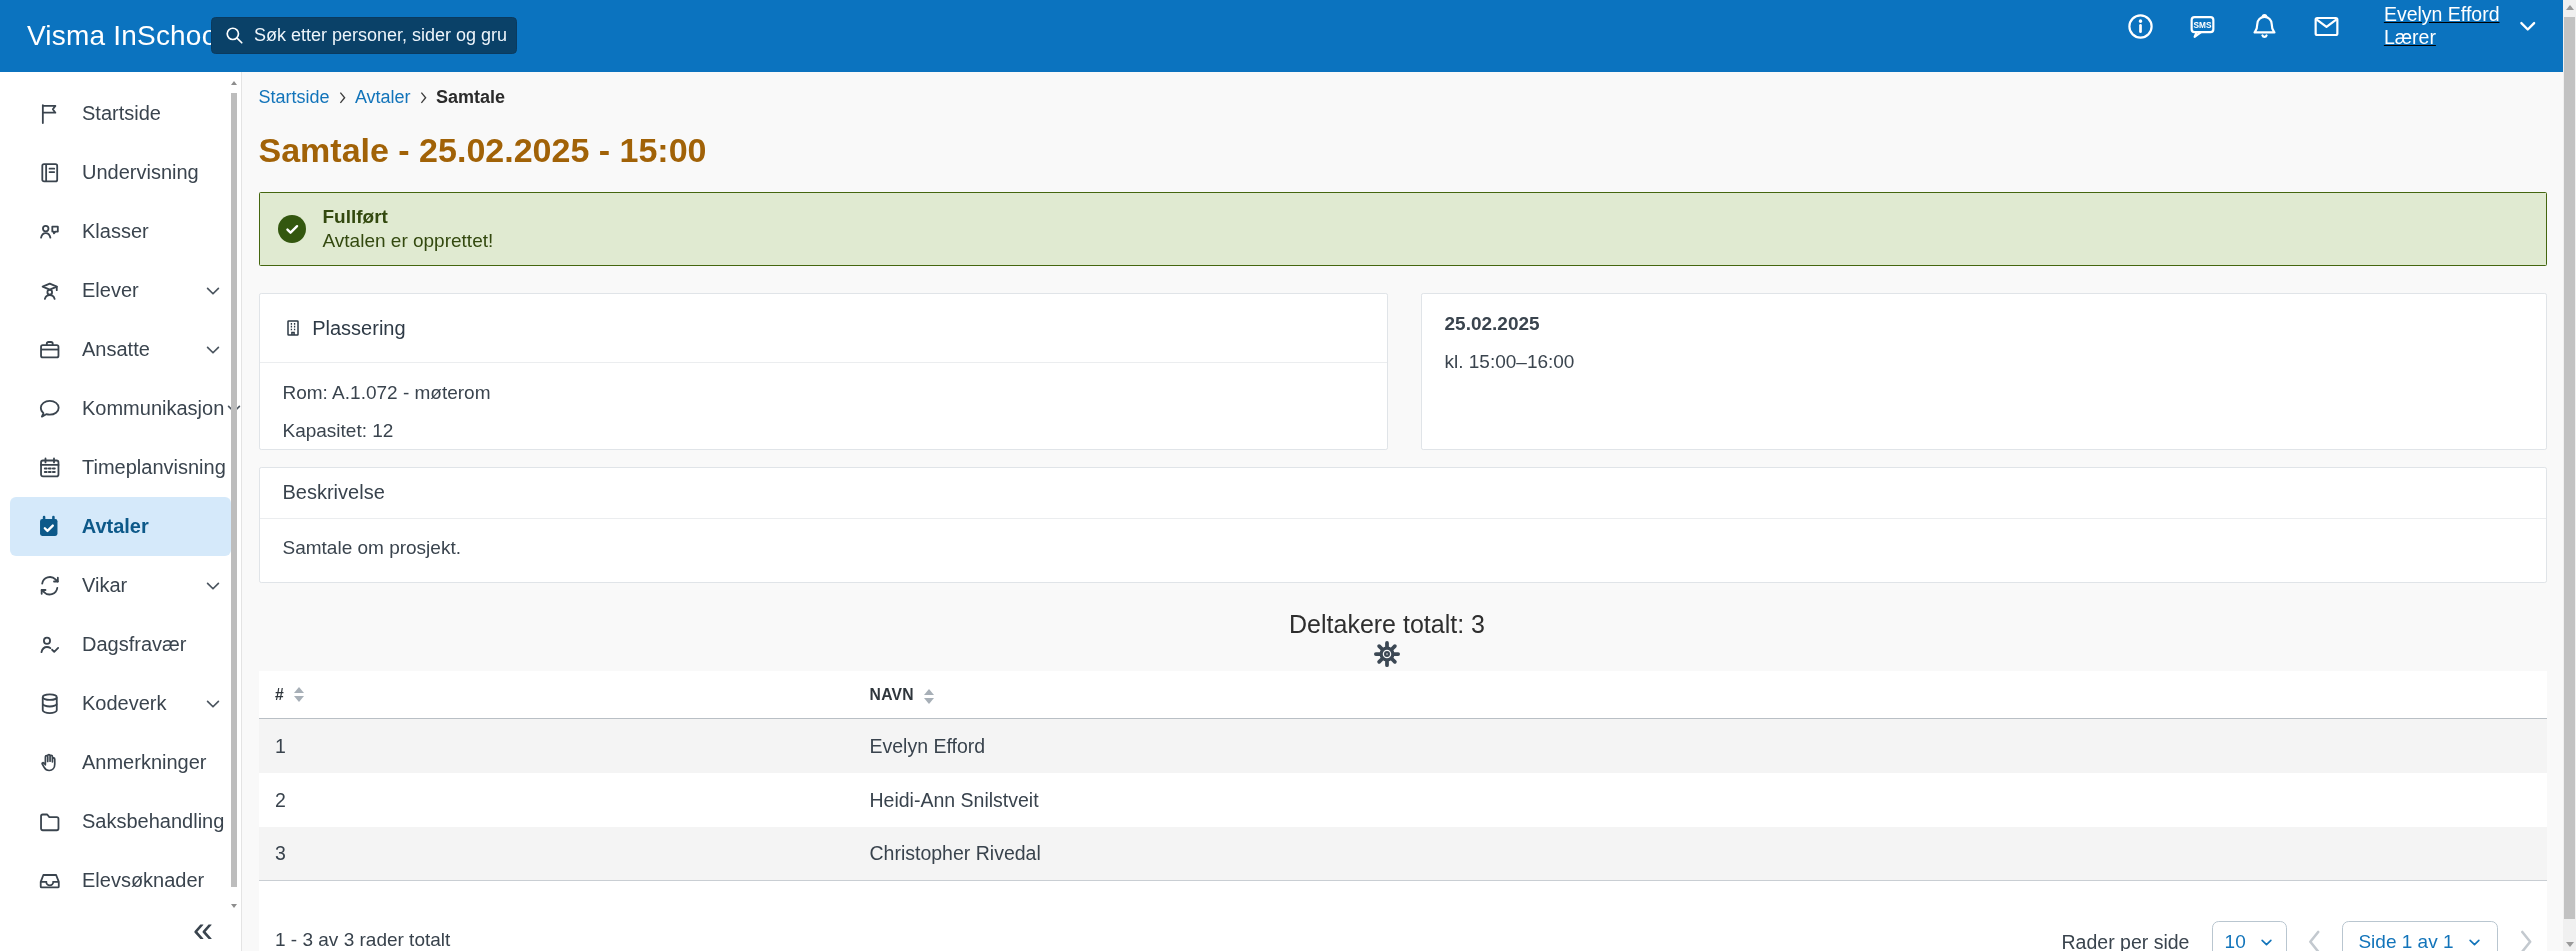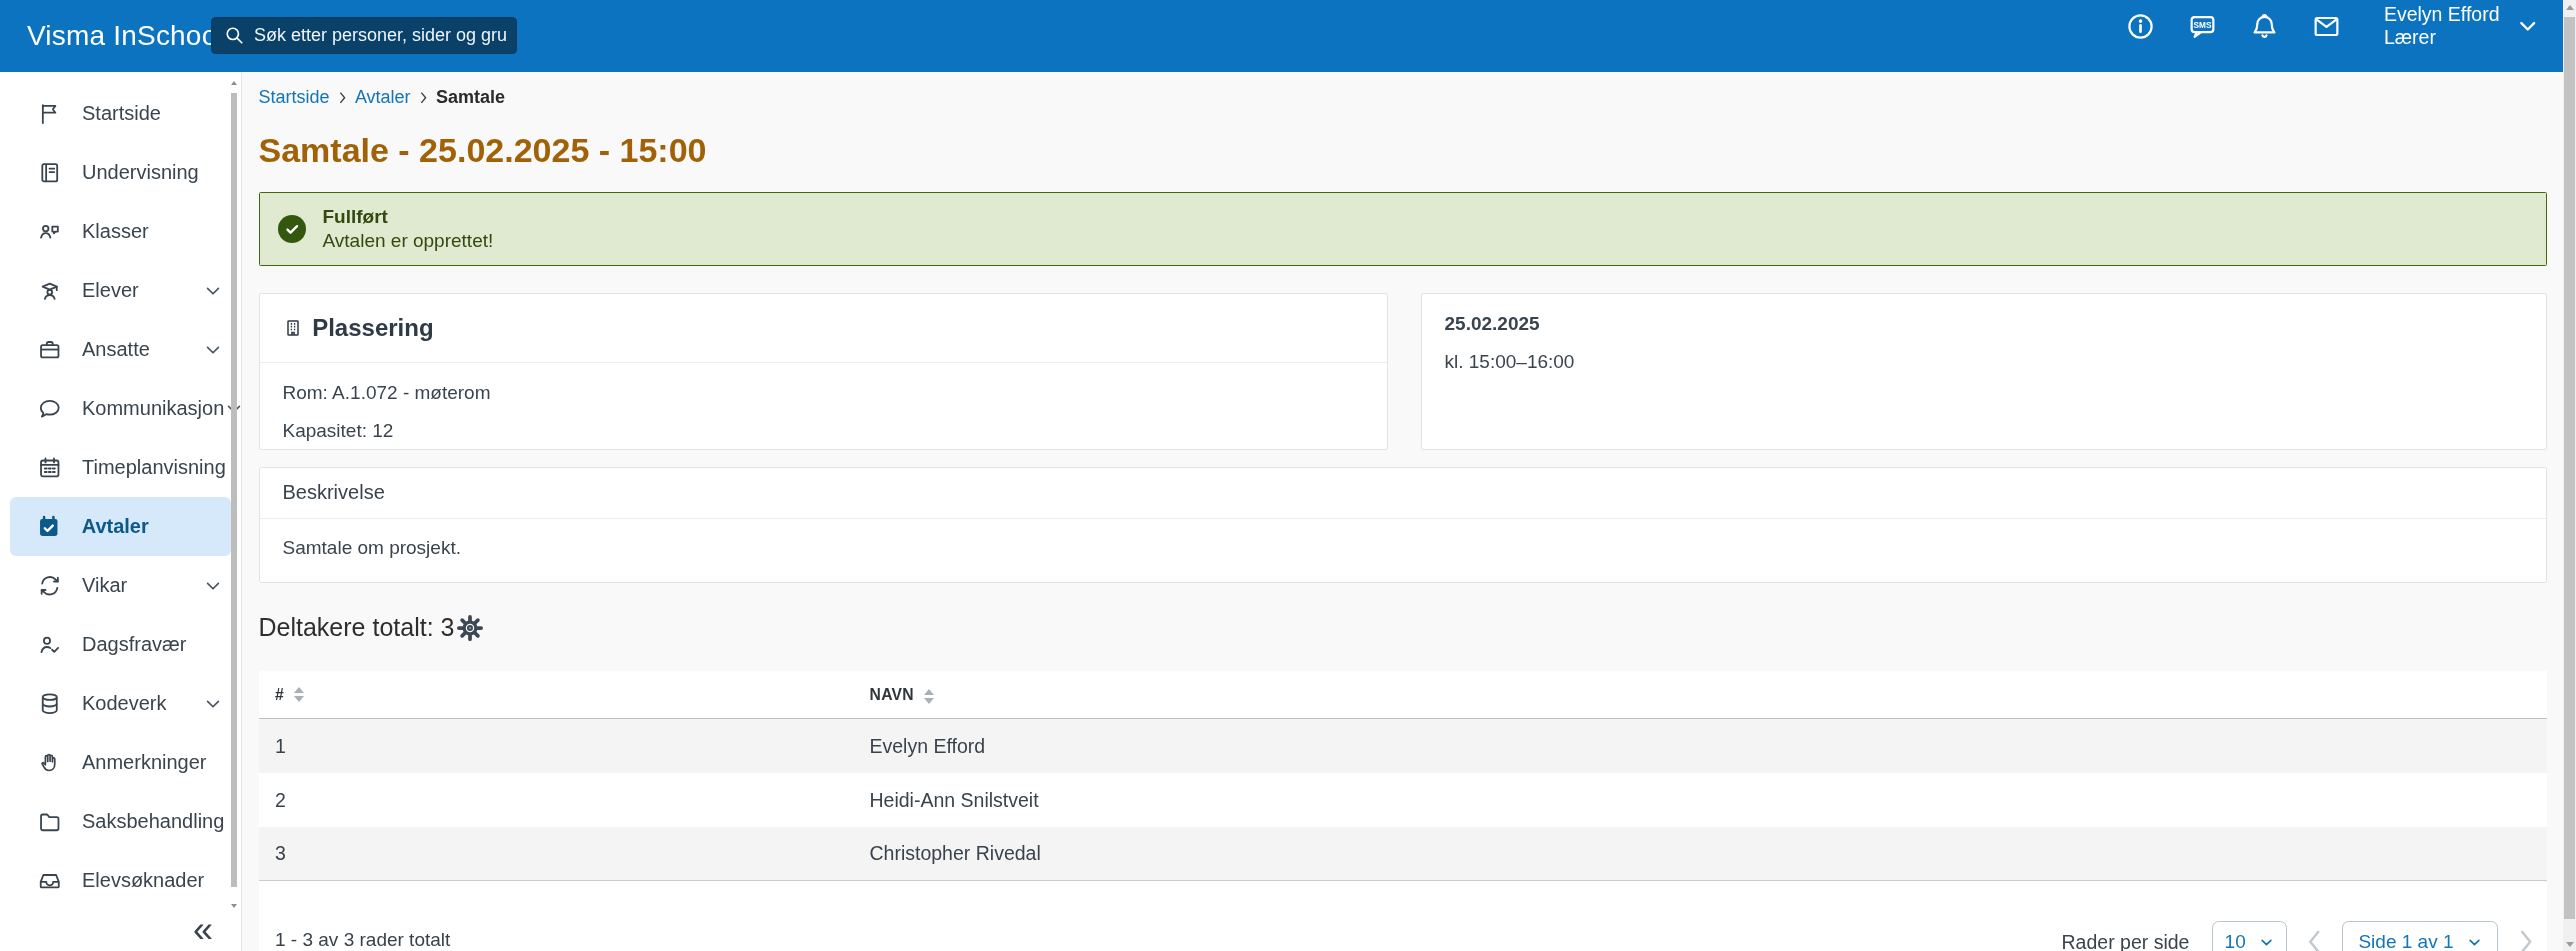--- a/index.html
+++ b/index.html
@@ -9,21 +9,21 @@
 
   
   .topbar { position:absolute; left:0; top:0; width:2576px; height:72px; background:#0b73bf; z-index:5; }
   .logo { position:absolute; left:27px; top:0; height:72px; display:flex; align-items:center;
           color:#fff; font-size:28px; font-weight:500; letter-spacing:0.2px; }
   .search { position:absolute; left:211px; top:17px; width:306px; height:37px; background:#0a4168;
             border:0.7px solid #0a3a5f; border-radius:4.5px; display:flex; align-items:center; padding:0 10.5px; gap:9px; }
   .search input { flex:1; background:transparent; border:none; outline:none; color:#eef5fb; font-size:18px;
                   font-family:"Liberation Sans", sans-serif; min-width:0; }
   .search input::placeholder { color:#eef5fb; opacity:1; }
-  .top-right { position:absolute; right:36px; top:0; height:52px; display:flex; align-items:center; gap:31px; }
+  .top-right { position:absolute; right:36px; top:0; height:52px; display:flex; align-items:center; gap:31px;text-decoration:underline; }
   .tb-icon { width:31px; height:31px; display:flex; align-items:center; justify-content:center; cursor:pointer; }
   .user { display:flex; align-items:center; gap:15px; color:#fff; cursor:pointer; margin-left:10.5px; }
   .user-text { font-size:19.5px; line-height:23px; }
 
   
   .win-scroll { position:absolute; right:0; top:0; width:13.5px; height:952px; background:#f0f0f0; z-index:9; }
   .win-arrow { position:absolute; left:3px; width:0; height:0; border-left:4.5px solid transparent; border-right:4.5px solid transparent; }
   .win-arrow.up { top:5.2px; border-bottom:5.2px solid #9a9a9a; }
   .win-arrow.dn { bottom:5.2px; border-top:5.2px solid #9a9a9a; }
   .win-thumb { position:absolute; left:1.5px; top:16.5px; width:10.5px; height:902px; background:#c2c2c2; }
@@ -59,30 +59,30 @@
            display:flex; align-items:center; padding-left:18px; gap:16.5px; }
   .alert-badge { width:28.5px; height:28.5px; border-radius:50%; background:#33570f; display:flex; align-items:center; justify-content:center; flex:none; }
   .alert-title { font-size:19px; font-weight:700; color:#33490f; }
   .alert-msg { font-size:19px; color:#33490f; margin-top:2.2px; }
 
   .cards-row { margin-top:27px; display:flex; gap:33px; }
   .card { background:#fff; border:0.7px solid #e0e4e8; border-radius:2.2px; }
   .card.plassering { width:1129px; height:157px; }
   .card.tid { flex:1; height:157px; }
   .card-head { height:69px; display:flex; align-items:center; gap:9.7px; padding:0 23px;
-               border-bottom:0.7px solid #ebedef; font-size:24px; font-weight:700; color:#2e3a46; }
+               border-bottom:0.7px solid #ebedef; font-size:20px; font-weight:400; color:#2e3a46; }
   .card-body { padding:19px 23px 0; font-size:19px; color:#3a444e; }
   .card-body .line + .line { margin-top:15.7px; }
   .bold { font-weight:700; }
 
   .card.beskrivelse { margin-top:16.5px; height:116px; }
   .card.beskrivelse .card-head { height:51px; font-weight:500; font-size:20px; color:#39434d; }
   .card.beskrivelse .card-body { padding-top:18px; }
 
-  .p-heading-row { margin-top:27px; height:36px; display:flex; align-items:center; justify-content:flex-start; padding-right:31px; }
+  .p-heading-row { margin-top:27px; height:36px; display:flex; align-items:center; justify-content:space-between; padding-right:31px;flex-direction:column; }
   .p-heading { font-size:25px; color:#2e2e2e; }
   .gear { width:31px; height:31px; display:flex; align-items:center; justify-content:center; cursor:pointer; }
 
   .tpanel { margin-top:25.5px; background:#fff; height:285px; }
   .thead { height:48px; display:flex; align-items:center; border-bottom:0.7px solid #b9bfc5;
            font-size:15.7px; font-weight:700; color:#2f363c; letter-spacing:0.3px; }
   .col1 { width:611px; padding-left:16.5px; flex:none; display:flex; align-items:center; }
   .col2 { flex:1; display:flex; align-items:flex-end; }
   .sort { display:inline-flex; flex-direction:column; gap:3px; margin-left:9.7px; cursor:pointer; }
   .sort i { width:0; height:0; border-left:5.2px solid transparent; border-right:5.2px solid transparent; display:block; }

